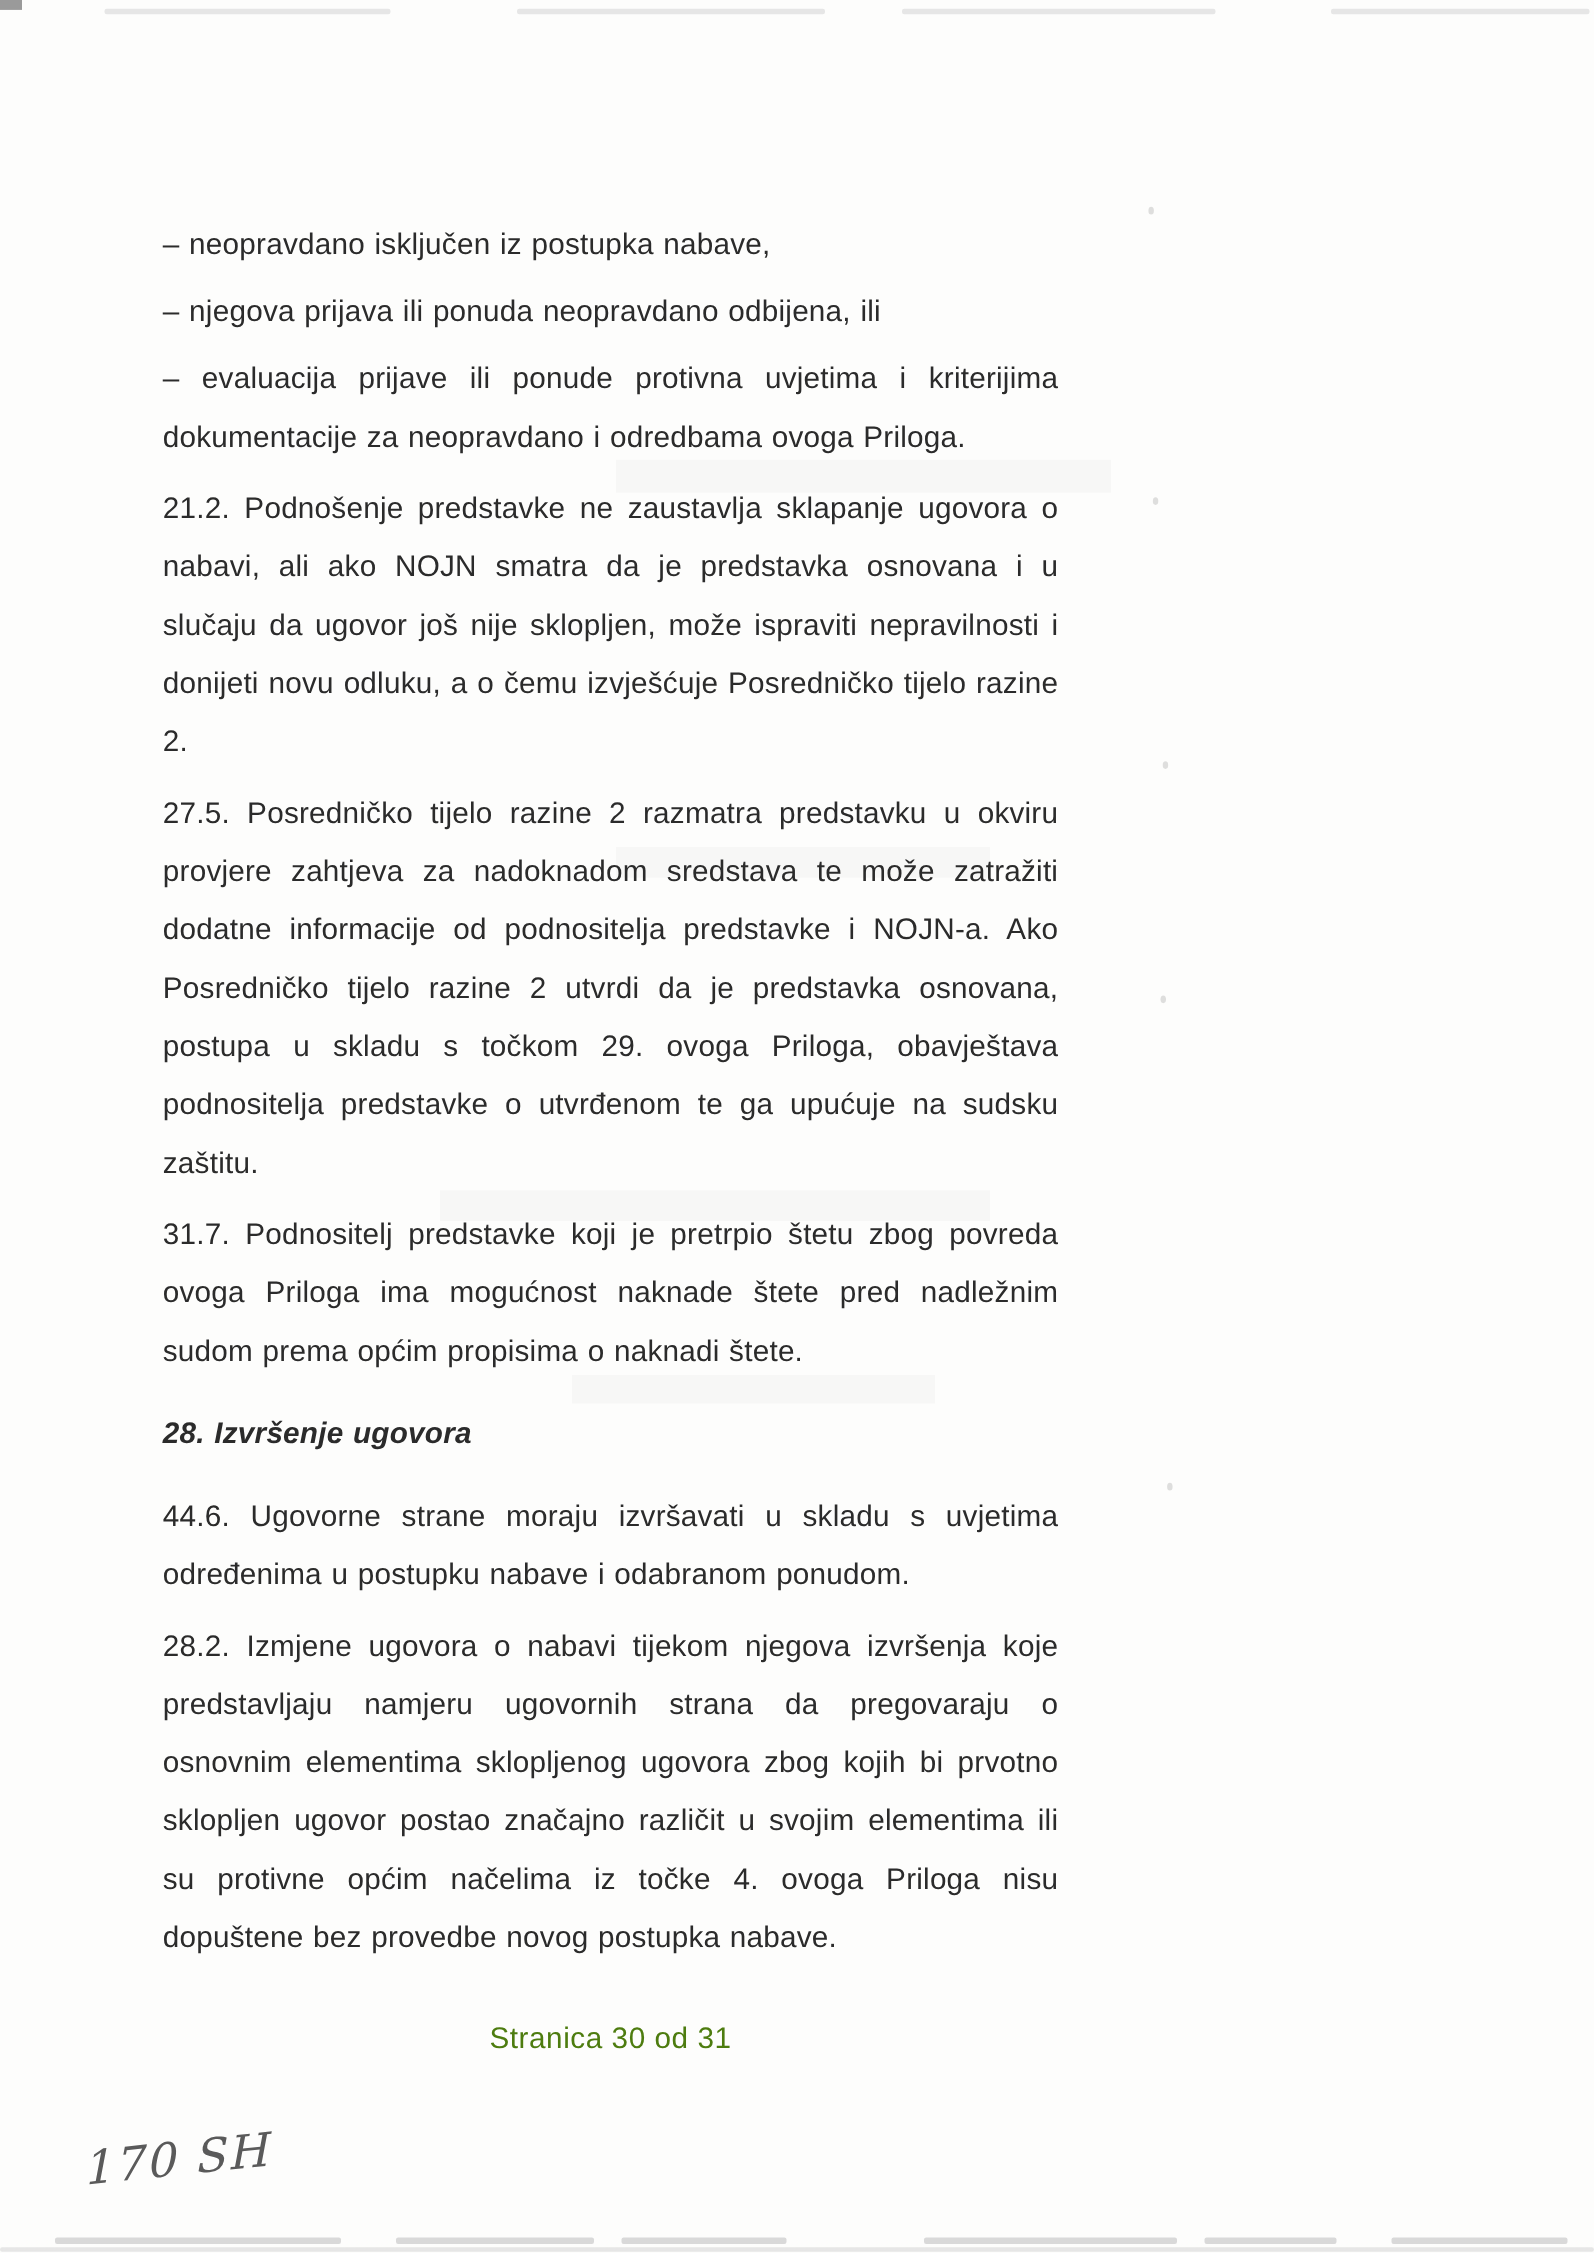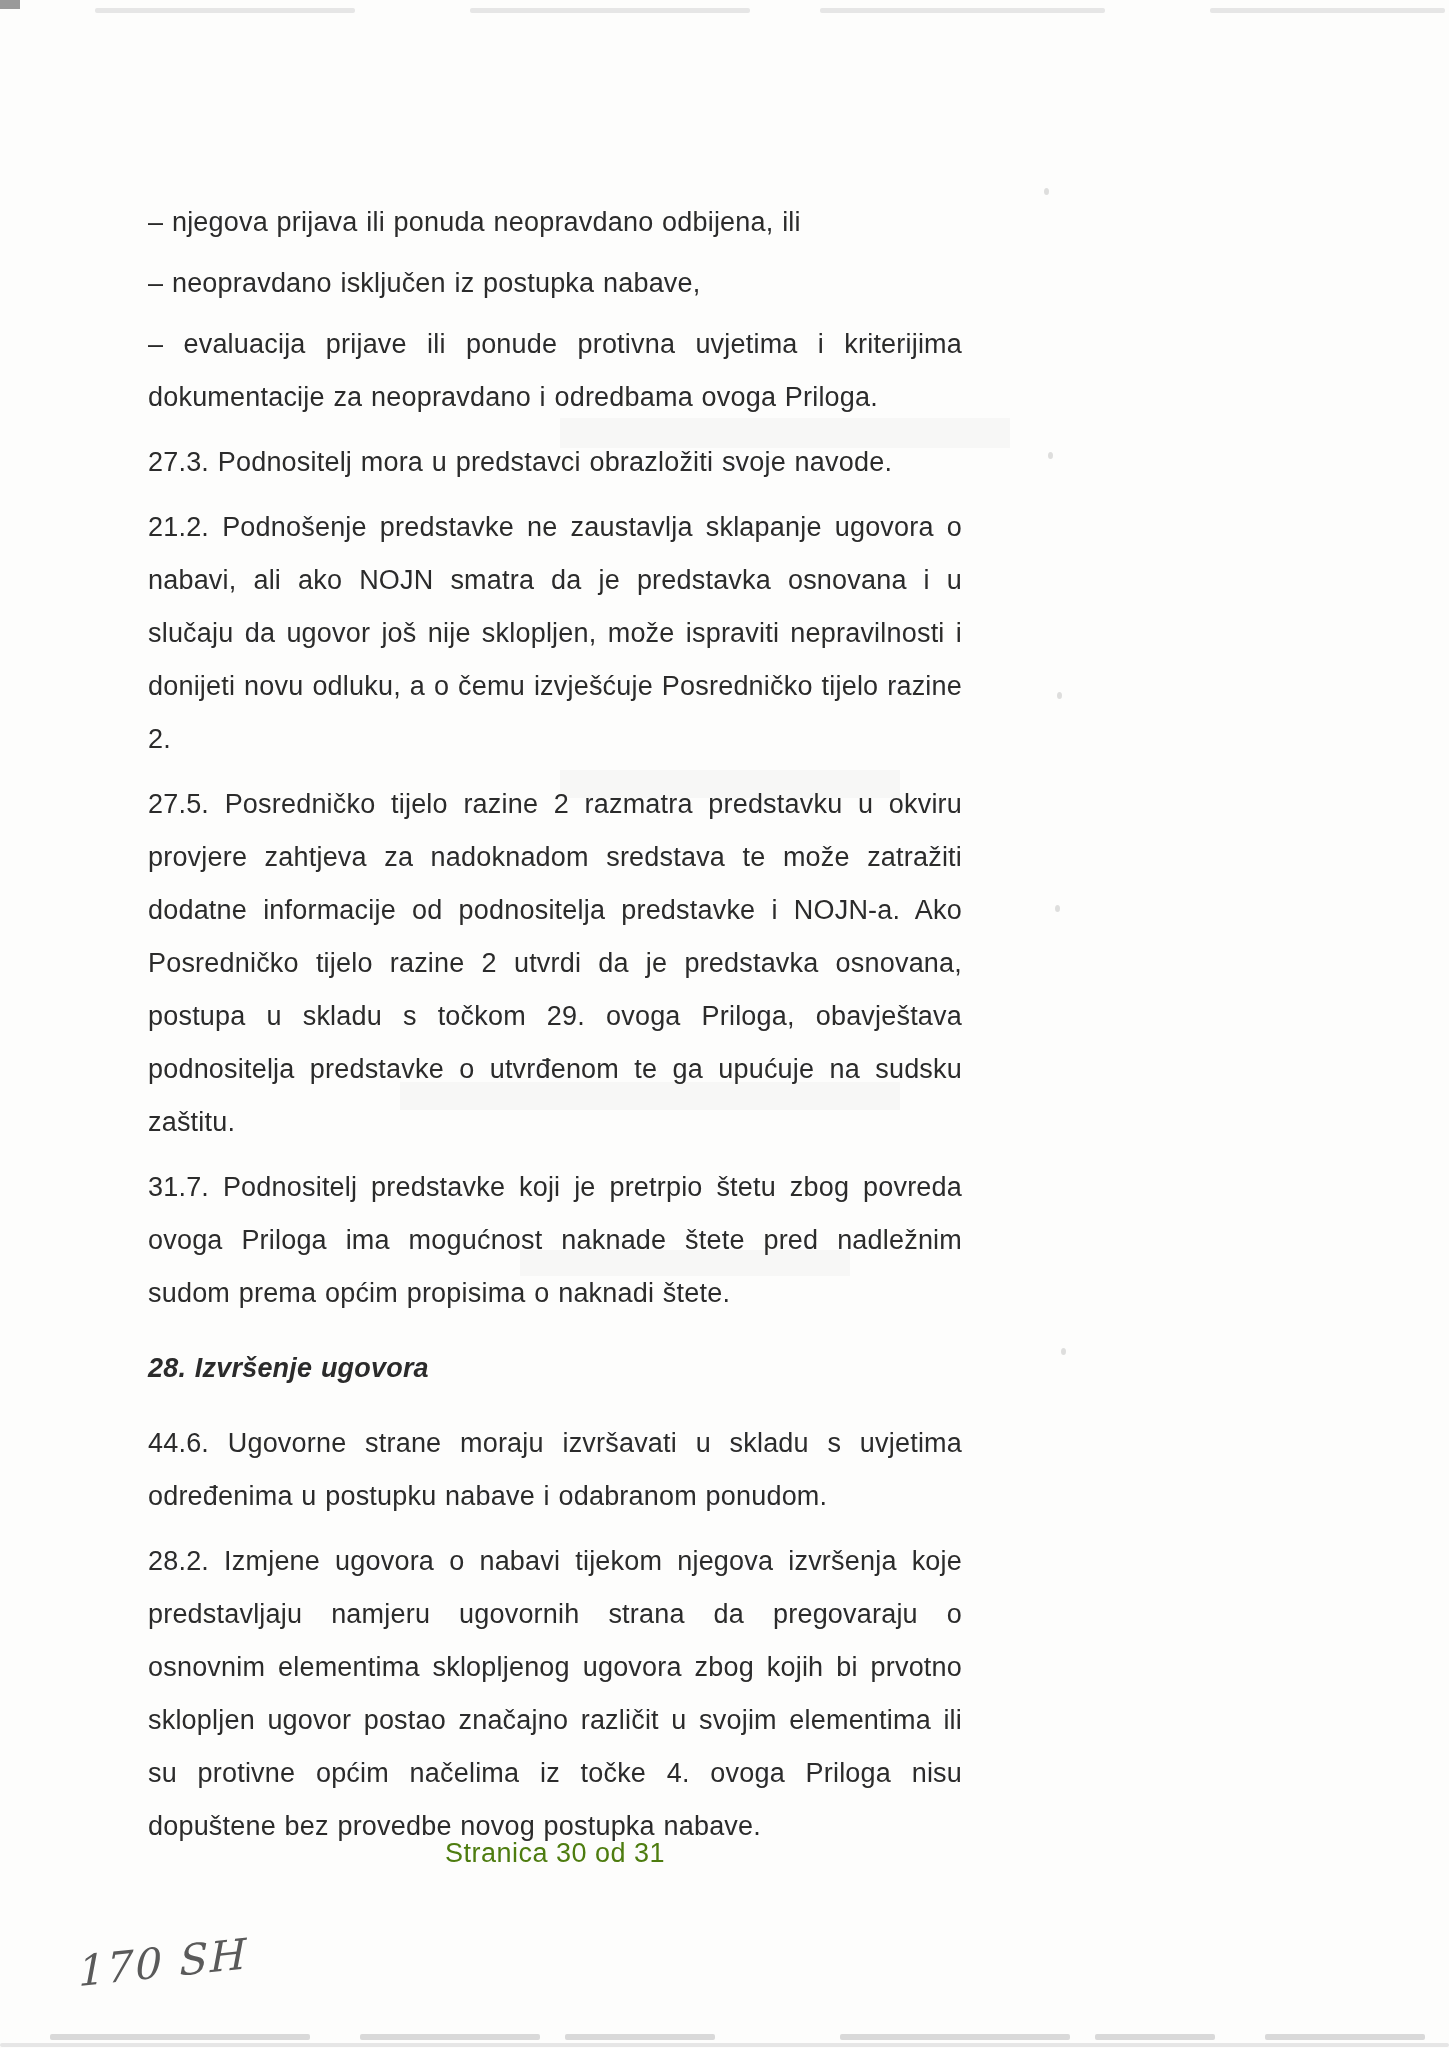--- a/index.html
+++ b/index.html
@@ -92,24 +92,23 @@
     <div class="band" style="left:400px; top:1082px; width:500px; height:28px;"></div>
     <div class="band" style="left:520px; top:1250px; width:330px; height:26px;"></div>
     <div class="speck" style="left:1044px; top:188px;"></div>
     <div class="speck" style="left:1048px; top:452px;"></div>
     <div class="speck" style="left:1057px; top:692px;"></div>
     <div class="speck" style="left:1055px; top:905px;"></div>
     <div class="speck" style="left:1061px; top:1348px;"></div>
   </div>
 
   <div class="content">
+    <p class="para bullet">– neopravdano isključen iz postupka nabave,</p>
     <p class="para bullet">– njegova prijava ili ponuda neopravdano odbijena, ili</p>
-    <p class="para bullet">– neopravdano isključen iz postupka nabave,</p>
     <p class="para">– evaluacija prijave ili ponude protivna uvjetima i kriterijima dokumentacije za neopravdano i odredbama ovoga Priloga.</p>
-    <p class="para">27.3. Podnositelj mora u predstavci obrazložiti svoje navode.</p>
     <p class="para">21.2. Podnošenje predstavke ne zaustavlja sklapanje ugovora o nabavi, ali ako NOJN smatra da je predstavka osnovana i u slučaju da ugovor još nije sklopljen, može ispraviti nepravilnosti i donijeti novu odluku, a o čemu izvješćuje Posredničko tijelo razine 2.</p>
     <p class="para">27.5. Posredničko tijelo razine 2 razmatra predstavku u okviru provjere zahtjeva za nadoknadom sredstava te može zatražiti dodatne informacije od podnositelja predstavke i NOJN-a. Ako Posredničko tijelo razine 2 utvrdi da je predstavka osnovana, postupa u skladu s točkom 29. ovoga Priloga, obavještava podnositelja predstavke o utvrđenom te ga upućuje na sudsku zaštitu.</p>
     <p class="para">31.7. Podnositelj predstavke koji je pretrpio štetu zbog povreda ovoga Priloga ima mogućnost naknade štete pred nadležnim sudom prema općim propisima o naknadi štete.</p>
     <p class="para heading">28. Izvršenje ugovora</p>
     <p class="para">44.6. Ugovorne strane moraju izvršavati u skladu s uvjetima određenima u postupku nabave i odabranom ponudom.</p>
     <p class="para">28.2. Izmjene ugovora o nabavi tijekom njegova izvršenja koje predstavljaju namjeru ugovornih strana da pregovaraju o osnovnim elementima sklopljenog ugovora zbog kojih bi prvotno sklopljen ugovor postao značajno različit u svojim elementima ili su protivne općim načelima iz točke 4. ovoga Priloga nisu dopuštene bez provedbe novog postupka nabave.</p>
 
   </div>
 
   <div class="footer">Stranica 30 od 31</div>

